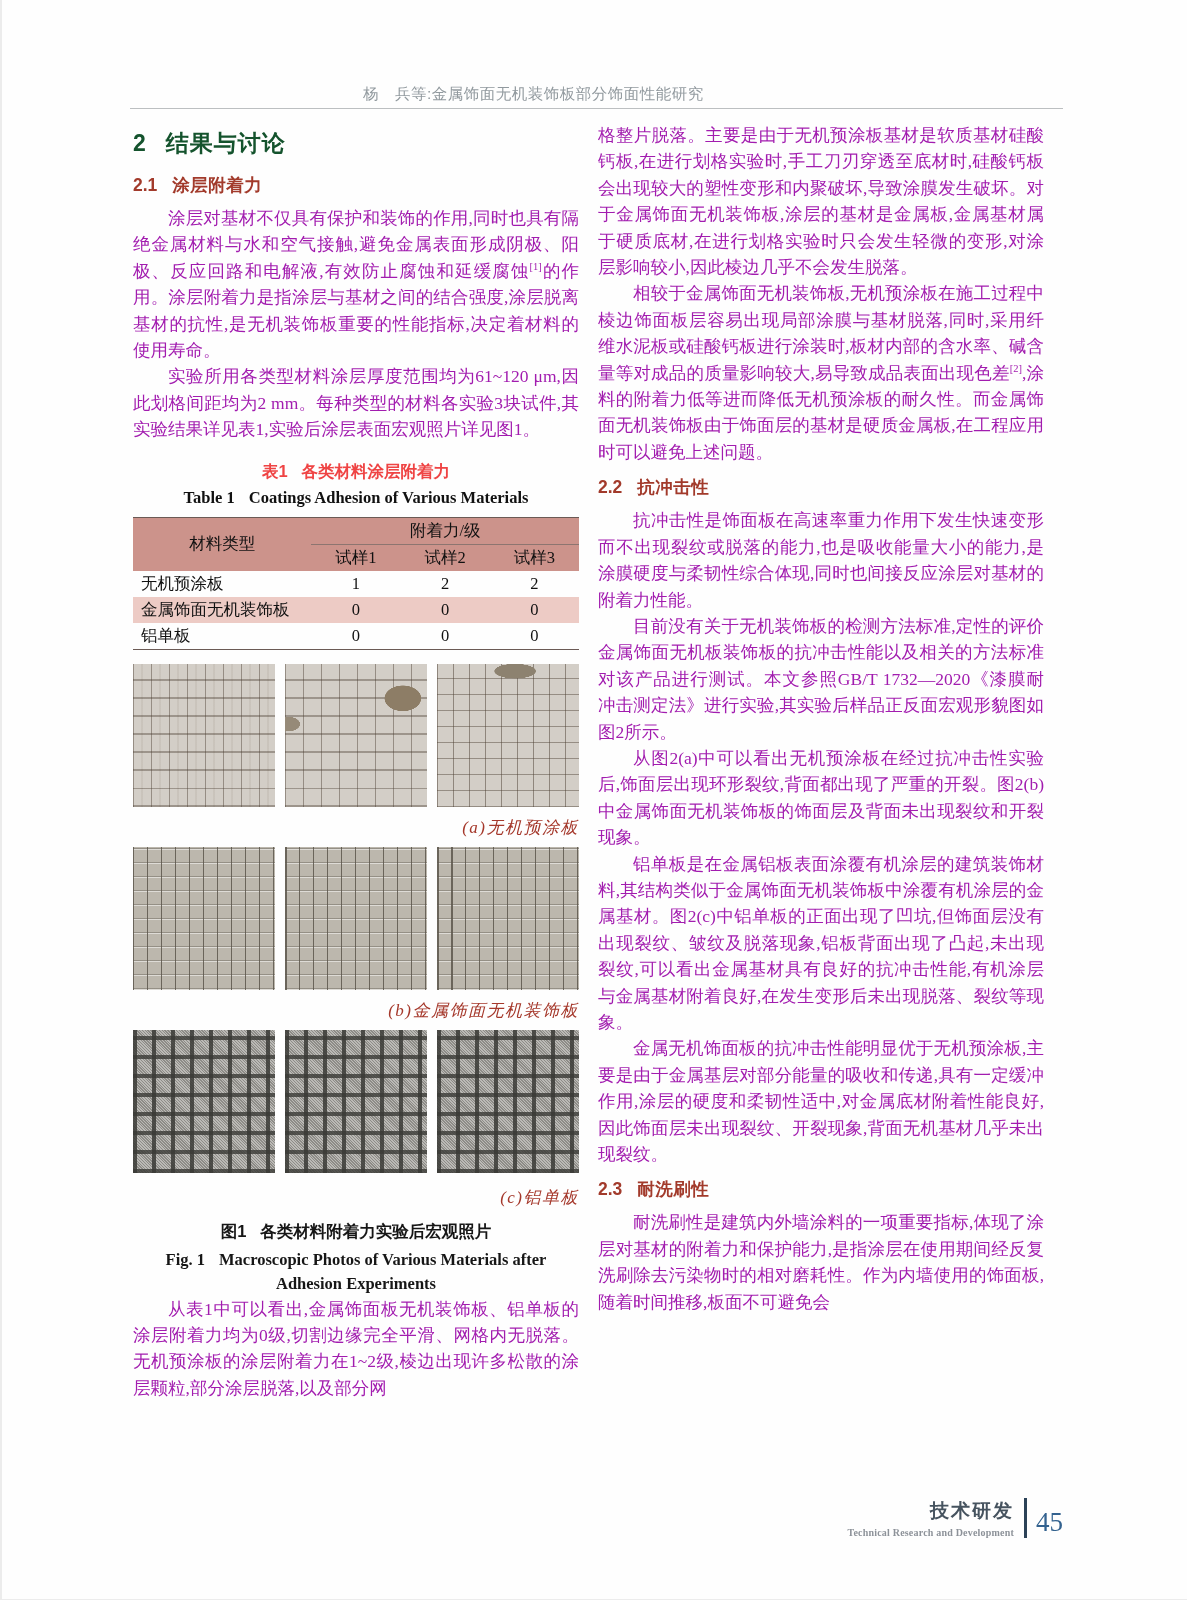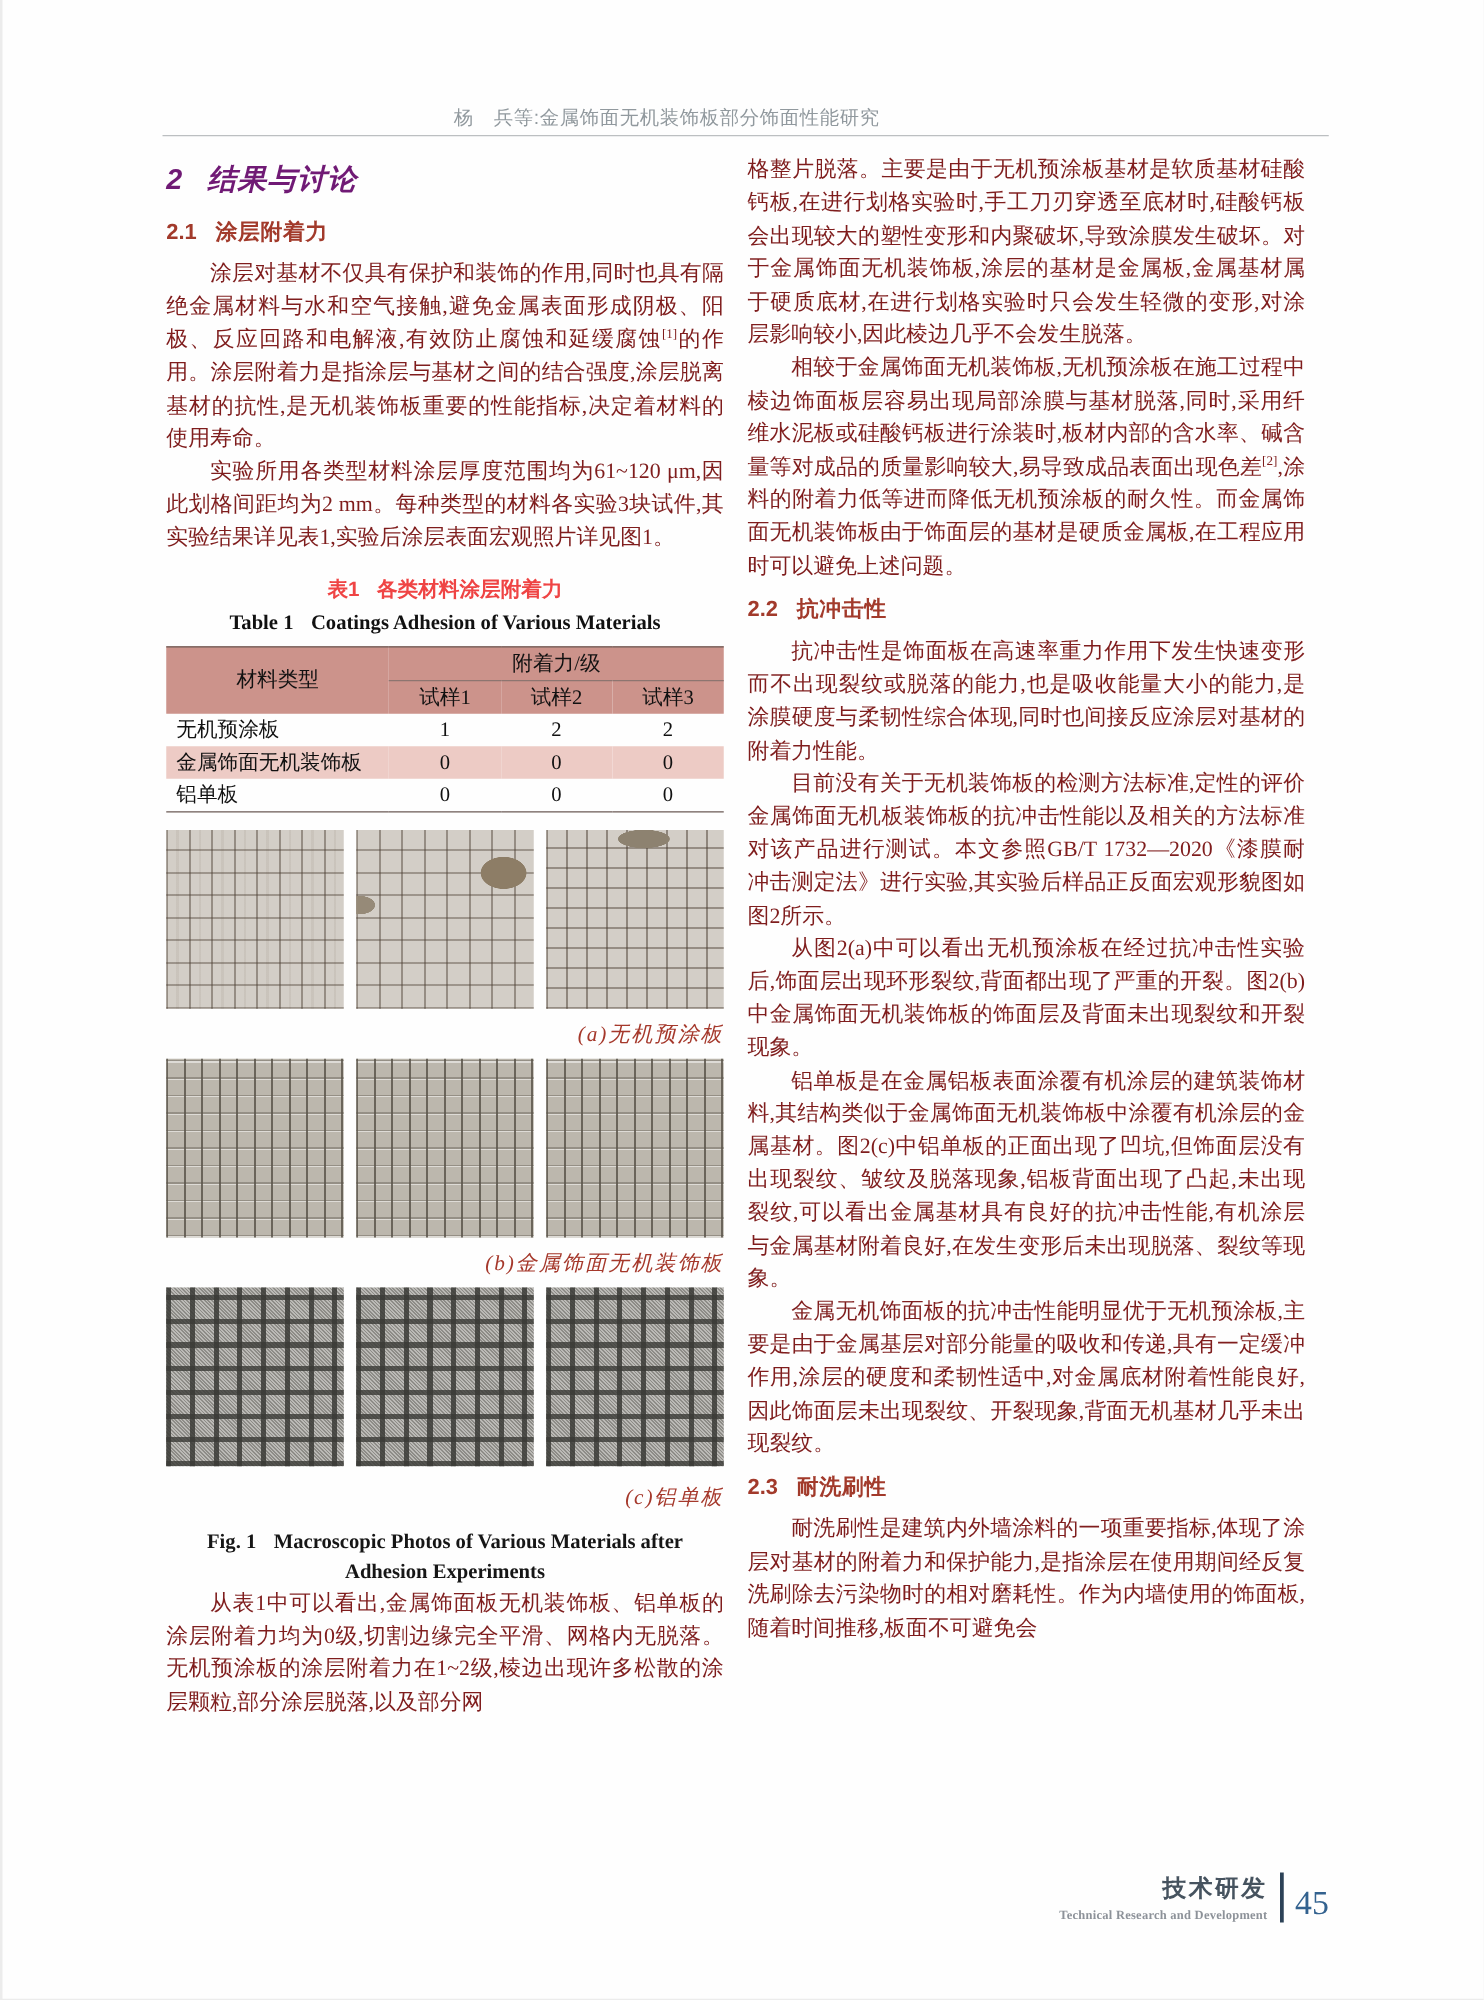--- a/index.html
+++ b/index.html
@@ -16,28 +16,28 @@
   }
   .head-rule{position:absolute; top:108px; left:130px; width:933px; height:1px; background:#bcbfc1;}
 
   
   .col{position:absolute; top:122px; width:446px; color:#161616;}
   .col.left{left:133px;}
   .col.right{left:598px;}
 
   p.body{
     margin:0; font-size:17.5px; line-height:26.4px; text-align:justify;
-    text-indent:2em; color:#7f1d1d;
+    text-indent:2em; color:#a21caf;
   }
   p.body.noindent{text-indent:0;}
   sup.ref{font-size:10.5px; line-height:0;}
 
   .h2{
-    margin:6px 0 14px 0; color:#701a75; font-family:"Liberation Sans","DejaVu Sans",sans-serif;
-    font-size:23px; font-weight:bold; letter-spacing:1px;font-style:italic;
+    margin:6px 0 14px 0; color:#14532d; font-family:"Liberation Sans","DejaVu Sans",sans-serif;
+    font-size:23px; font-weight:bold; letter-spacing:1px;
   }
   .h2 .num{margin-right:20px; letter-spacing:0;}
   .h3{
     margin:10px 0 8px 0; color:#a23a2b; font-family:"Liberation Sans","DejaVu Sans",sans-serif;
     font-size:17.5px; font-weight:bold; letter-spacing:.5px;
   }
   .h3 .num{margin-right:15px; letter-spacing:0;}
 
   
   .tcap{ text-align:center; margin-top:18px; }
@@ -194,20 +194,23 @@
     <div class="subcap">(b)金属饰面无机装饰板</div>
 
     <div class="photo-row" style="margin-top:8px;">
       <div class="photo photo-c"></div>
       <div class="photo photo-c"></div>
       <div class="photo photo-c"></div>
     </div>
     <div class="subcap last">(c)铝单板</div>
 
     <div class="fcap">
+      <div class="cn">
+        <span class="cap-label">图1</span><span>各类材料附着力实验后宏观照片</span>
+      </div>
       <div class="en">
         <div><span class="cap-label">Fig. 1</span><span>Macroscopic Photos of Various Materials after</span></div>
         <div>Adhesion Experiments</div>
       </div>
     </div>
 
     <p class="body mt14">从表1中可以看出,金属饰面板无机装饰板、铝单板的涂层附着力均为0级,切割边缘完全平滑、网格内无脱落。无机预涂板的涂层附着力在1~2级,棱边出现许多松散的涂层颗粒,部分涂层脱落,以及部分网</p>
   </div>
 
   <div class="col right">

